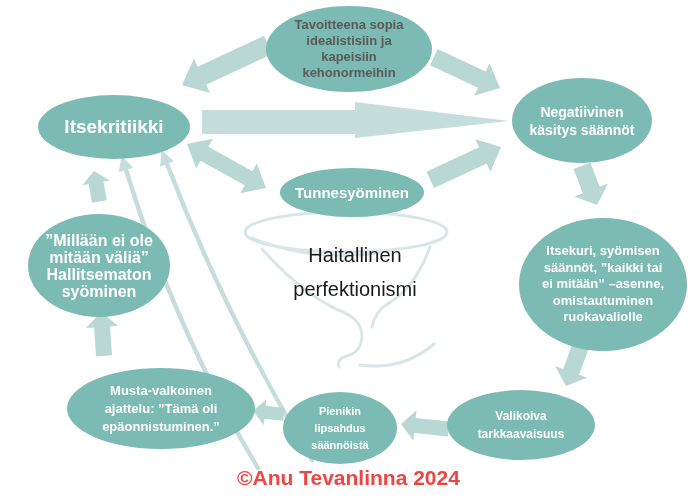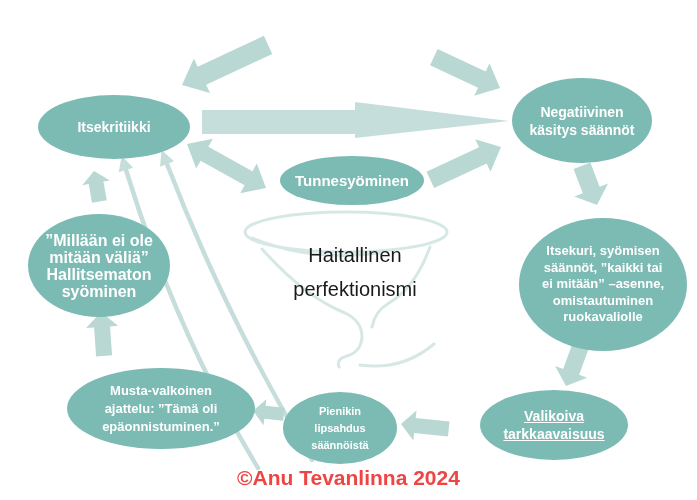--- a/index.html
+++ b/index.html
@@ -10,28 +10,28 @@
   .layer{position:absolute;left:0;top:0;}
   
   .node{
     position:absolute;border-radius:50%;
     background:#7cbab4;
     display:flex;align-items:center;justify-content:center;text-align:center;
     color:#ffffff;font-weight:700;
   }
   .node-label{white-space:pre-line;display:block;}
   .n-goal          {left:266px;top:6px;  width:166px;height:86px; font-size:13px;line-height:16px;color:#5a5a5a;}
-  .n-selfcrit      {left:38px; top:95px; width:152px;height:64px; font-size:14px;line-height:18px;}
+  .n-selfcrit      {left:38px; top:95px; width:152px;height:64px; font-size:19px;line-height:18px;}
   .n-negative      {left:512px;top:78px; width:140px;height:85px; font-size:14px;line-height:18px;}
-  .n-emotional     {left:280px;top:156px;width:144px;height:49px; font-size:15px;line-height:18px;}
+  .n-emotional     {left:280px;top:168px;width:144px;height:49px; font-size:15px;line-height:18px;}
   .n-nothing       {left:28px; top:214px;width:142px;height:103px;font-size:16px;line-height:17px;}
   .n-discipline    {left:519px;top:218px;width:168px;height:133px;font-size:13px;line-height:16.5px;}
   .n-blackwhite    {left:67px; top:368px;width:188px;height:81px; font-size:13px;line-height:18px;}
   .n-slip          {left:283px;top:392px;width:114px;height:72px; font-size:11px;line-height:17px;}
-  .n-selective     {left:480px;top:390px;width:148px;height:70px; font-size:14px;line-height:18px;text-decoration:underline;}
+  .n-selective     {left:447px;top:390px;width:148px;height:70px; font-size:12px;line-height:18px;}
   
   .center-title{
     position:absolute;left:250px;top:238px;width:210px;text-align:center;
     font-size:20px;line-height:34px;color:#1a1a1a;font-weight:400;white-space:pre-line;
   }
   
   .copyright{
     position:absolute;left:0;top:466px;width:697px;text-align:center;
     font-size:21px;color:#ef4444;font-weight:600;
   }
@@ -95,20 +95,26 @@
 
     <g transform="translate(101,312) rotate(-4)">
       <polygon points="0,0 -16,15 -8,15 -8,44 8,44 8,15 16,15" fill="#b9d8d4"></polygon>
     </g>
 
     <g transform="translate(94,171) rotate(-10)">
       <polygon points="0,0 -14,12 -7.5,12 -7.5,31 7.5,31 7.5,12 14,12" fill="#b9d8d4"></polygon>
     </g>
   </svg>
 
+  <div class="node n-goal">
+    <span class="node-label">Tavoitteena sopia
+idealistisiin ja
+kapeisiin
+kehonormeihin</span>
+  </div>
 
   <div class="node n-selfcrit">
     <span class="node-label">Itsekritiikki</span>
   </div>
 
   <div class="node n-negative">
     <span class="node-label">Negatiivinen
 käsitys säännöt</span>
   </div>
 

